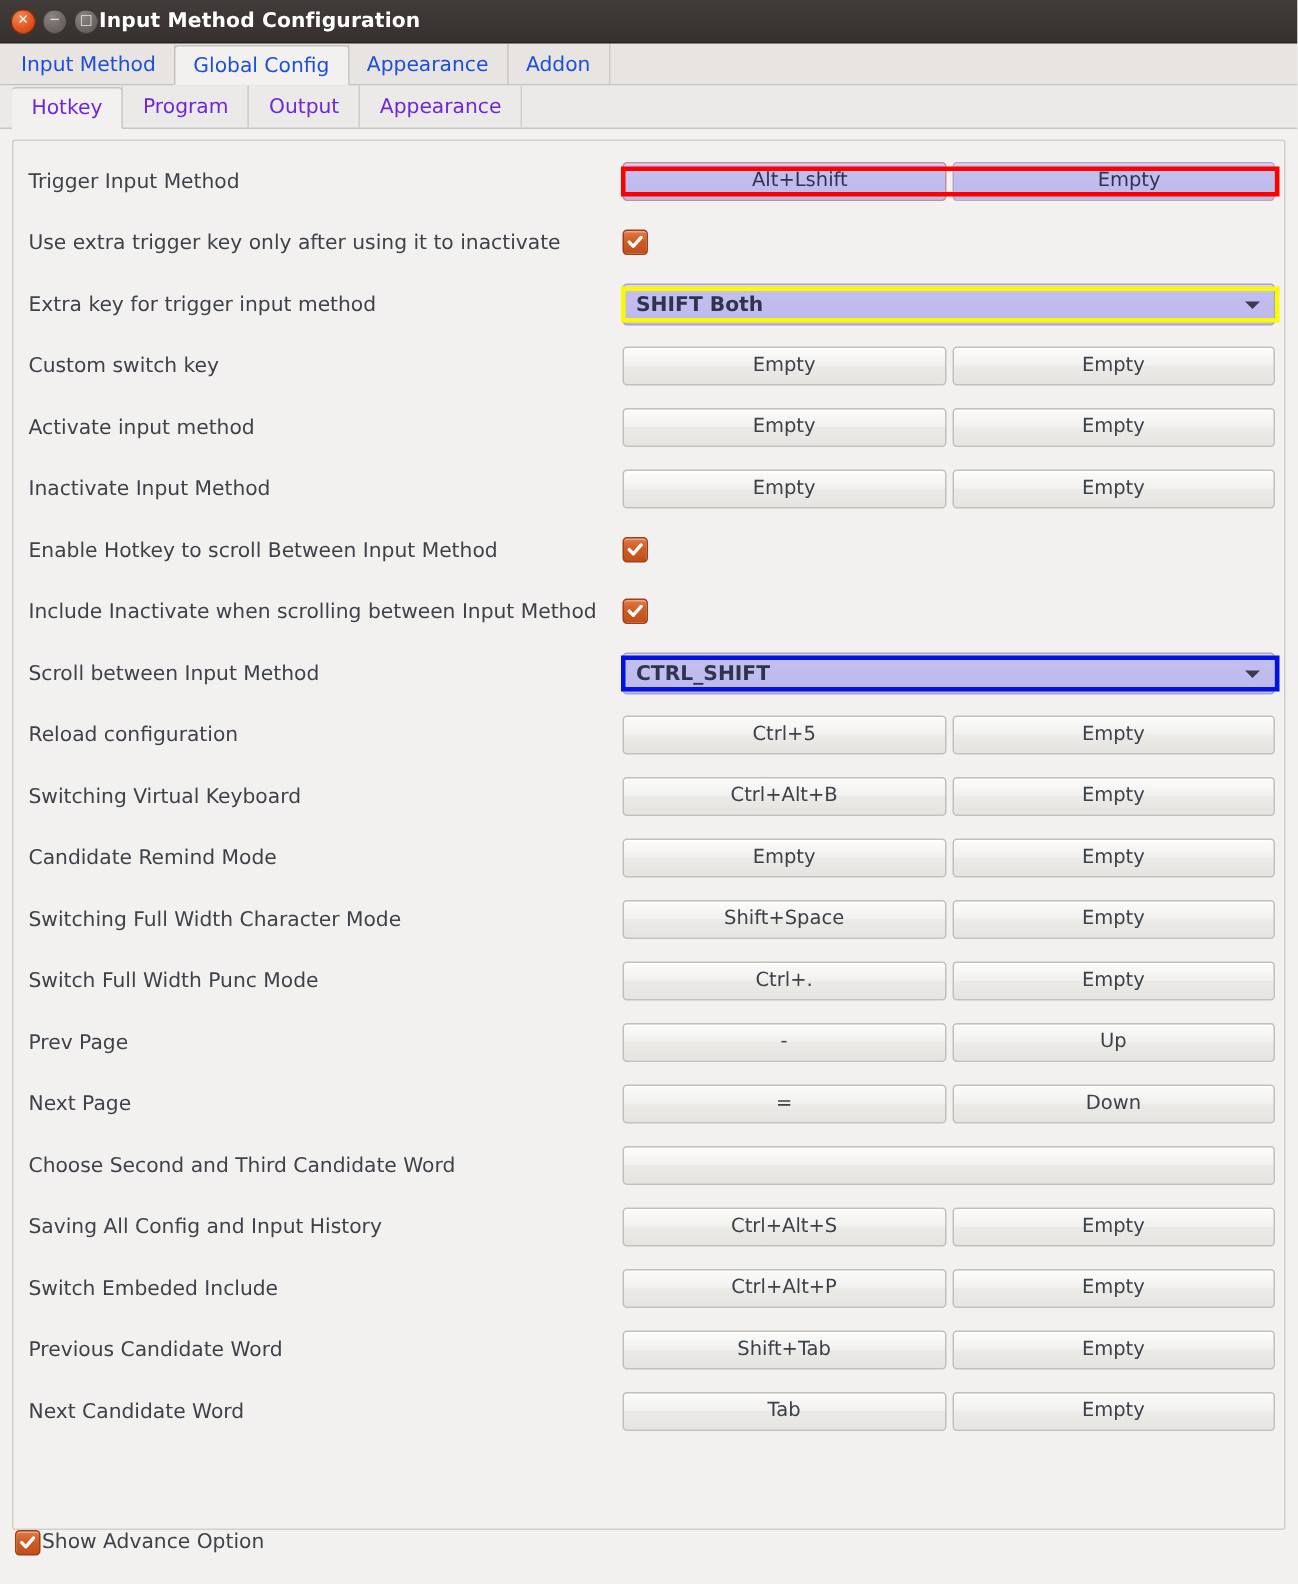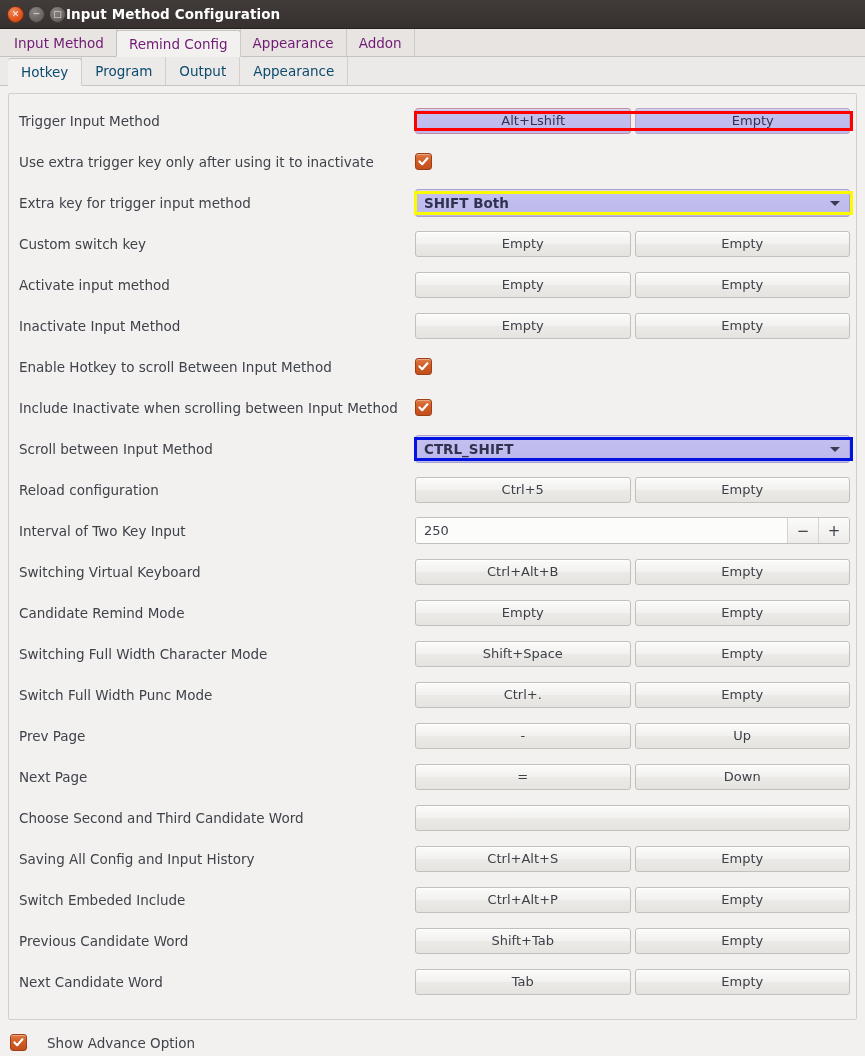--- a/index.html
+++ b/index.html
@@ -39,21 +39,21 @@
   
   .tabbar-outer {
     height: 28px; background: #e7e4e1;
     border-bottom: 1px solid #c6c2be;
     display: flex; align-items: flex-end;
     padding-left: 2px;
   }
   .tab-o {
     height: 27px; padding: 0 12px;
     display: flex; align-items: center;
-    font-size: 13.5px; color: #701a75;
+    font-size: 13.5px; color: #1d4ed8;
     border-left: 1px solid #cdc9c5;
     border-right: 1px solid #cdc9c5;
     margin-right: -1px;
     background: transparent;
   }
   .tab-o.active {
     background: #f2f1f0;
     border-top: 1px solid #c6c2be;
     border-left: 1px solid #c6c2be;
     border-right: 1px solid #c6c2be;
@@ -66,21 +66,21 @@
   
   .tabbar-inner {
     height: 29px; background: #eceae8;
     border-bottom: 1px solid #c9c5c1;
     display: flex; align-items: flex-end;
     padding-left: 8px;
   }
   .tab-i {
     height: 28px; padding: 0 13px;
     display: flex; align-items: center;
-    font-size: 13.5px; color: #0c4a6e;
+    font-size: 13.5px; color: #6d28d9;
     border-left: 1px solid #d2cecb;
     border-right: 1px solid #d2cecb;
     margin-right: -1px;
   }
   .tab-i.active {
     background: #f2f1f0;
     border: 1px solid #c6c2be;
     border-bottom: 1px solid #f2f1f0;
     margin-bottom: -1px;
     border-radius: 3px 3px 0 0;
@@ -184,22 +184,22 @@
   .chk svg { display: block; }
 
   
   .hl-box { position: absolute; pointer-events: none; }
   .hl-red    { border: 3px solid #fe0000; }
   .hl-yellow { border: 3px solid #fbfa00; }
   .hl-blue   { border: 3px solid #0013e0; }
 
   
   .footer {
-    height: 31px; display: flex; align-items: flex-end;
-    padding-left: 10px; gap: 20px;
+    height: 31px; display: flex; align-items: flex-start;
+    padding-left: 10px; gap: 1px;
   }
   .footer .flabel { font-size: 13.5px; color: #3f4249; }
 </style>
 </head>
 <body>
 
 <div class="titlebar">
   <div class="wbtns">
     <div class="wbtn close">
         <span class="g">✕</span>
@@ -212,21 +212,21 @@
       </div>
   </div>
   <div class="wtitle">Input Method Configuration</div>
 </div>
 
 <div class="tabbar-outer">
   <div class="tab-o first">
       <span>Input Method</span>
     </div>
   <div class="tab-o active">
-      <span>Remind Config</span>
+      <span>Global Config</span>
     </div>
   <div class="tab-o">
       <span>Appearance</span>
     </div>
   <div class="tab-o">
       <span>Addon</span>
     </div>
 </div>
 
 <div class="tabbar-inner">
@@ -335,30 +335,20 @@
   </div>
 
   <div class="row">
     <div class="label">Reload configuration</div>
     <div class="ctrls">
       <div class="btn">Ctrl+5</div>
       <div class="btn">Empty</div>
     </div>
   </div>
 
-  <div class="row">
-    <div class="label">Interval of Two Key Input</div>
-    <div class="ctrls">
-      <div class="spin">
-        <div class="val">250</div>
-        <div class="sbtn">−</div>
-        <div class="sbtn">+</div>
-      </div>
-    </div>
-  </div>
 
   <div class="row">
     <div class="label">Switching Virtual Keyboard</div>
     <div class="ctrls">
       <div class="btn">Ctrl+Alt+B</div>
       <div class="btn">Empty</div>
     </div>
   </div>
 
   <div class="row">

